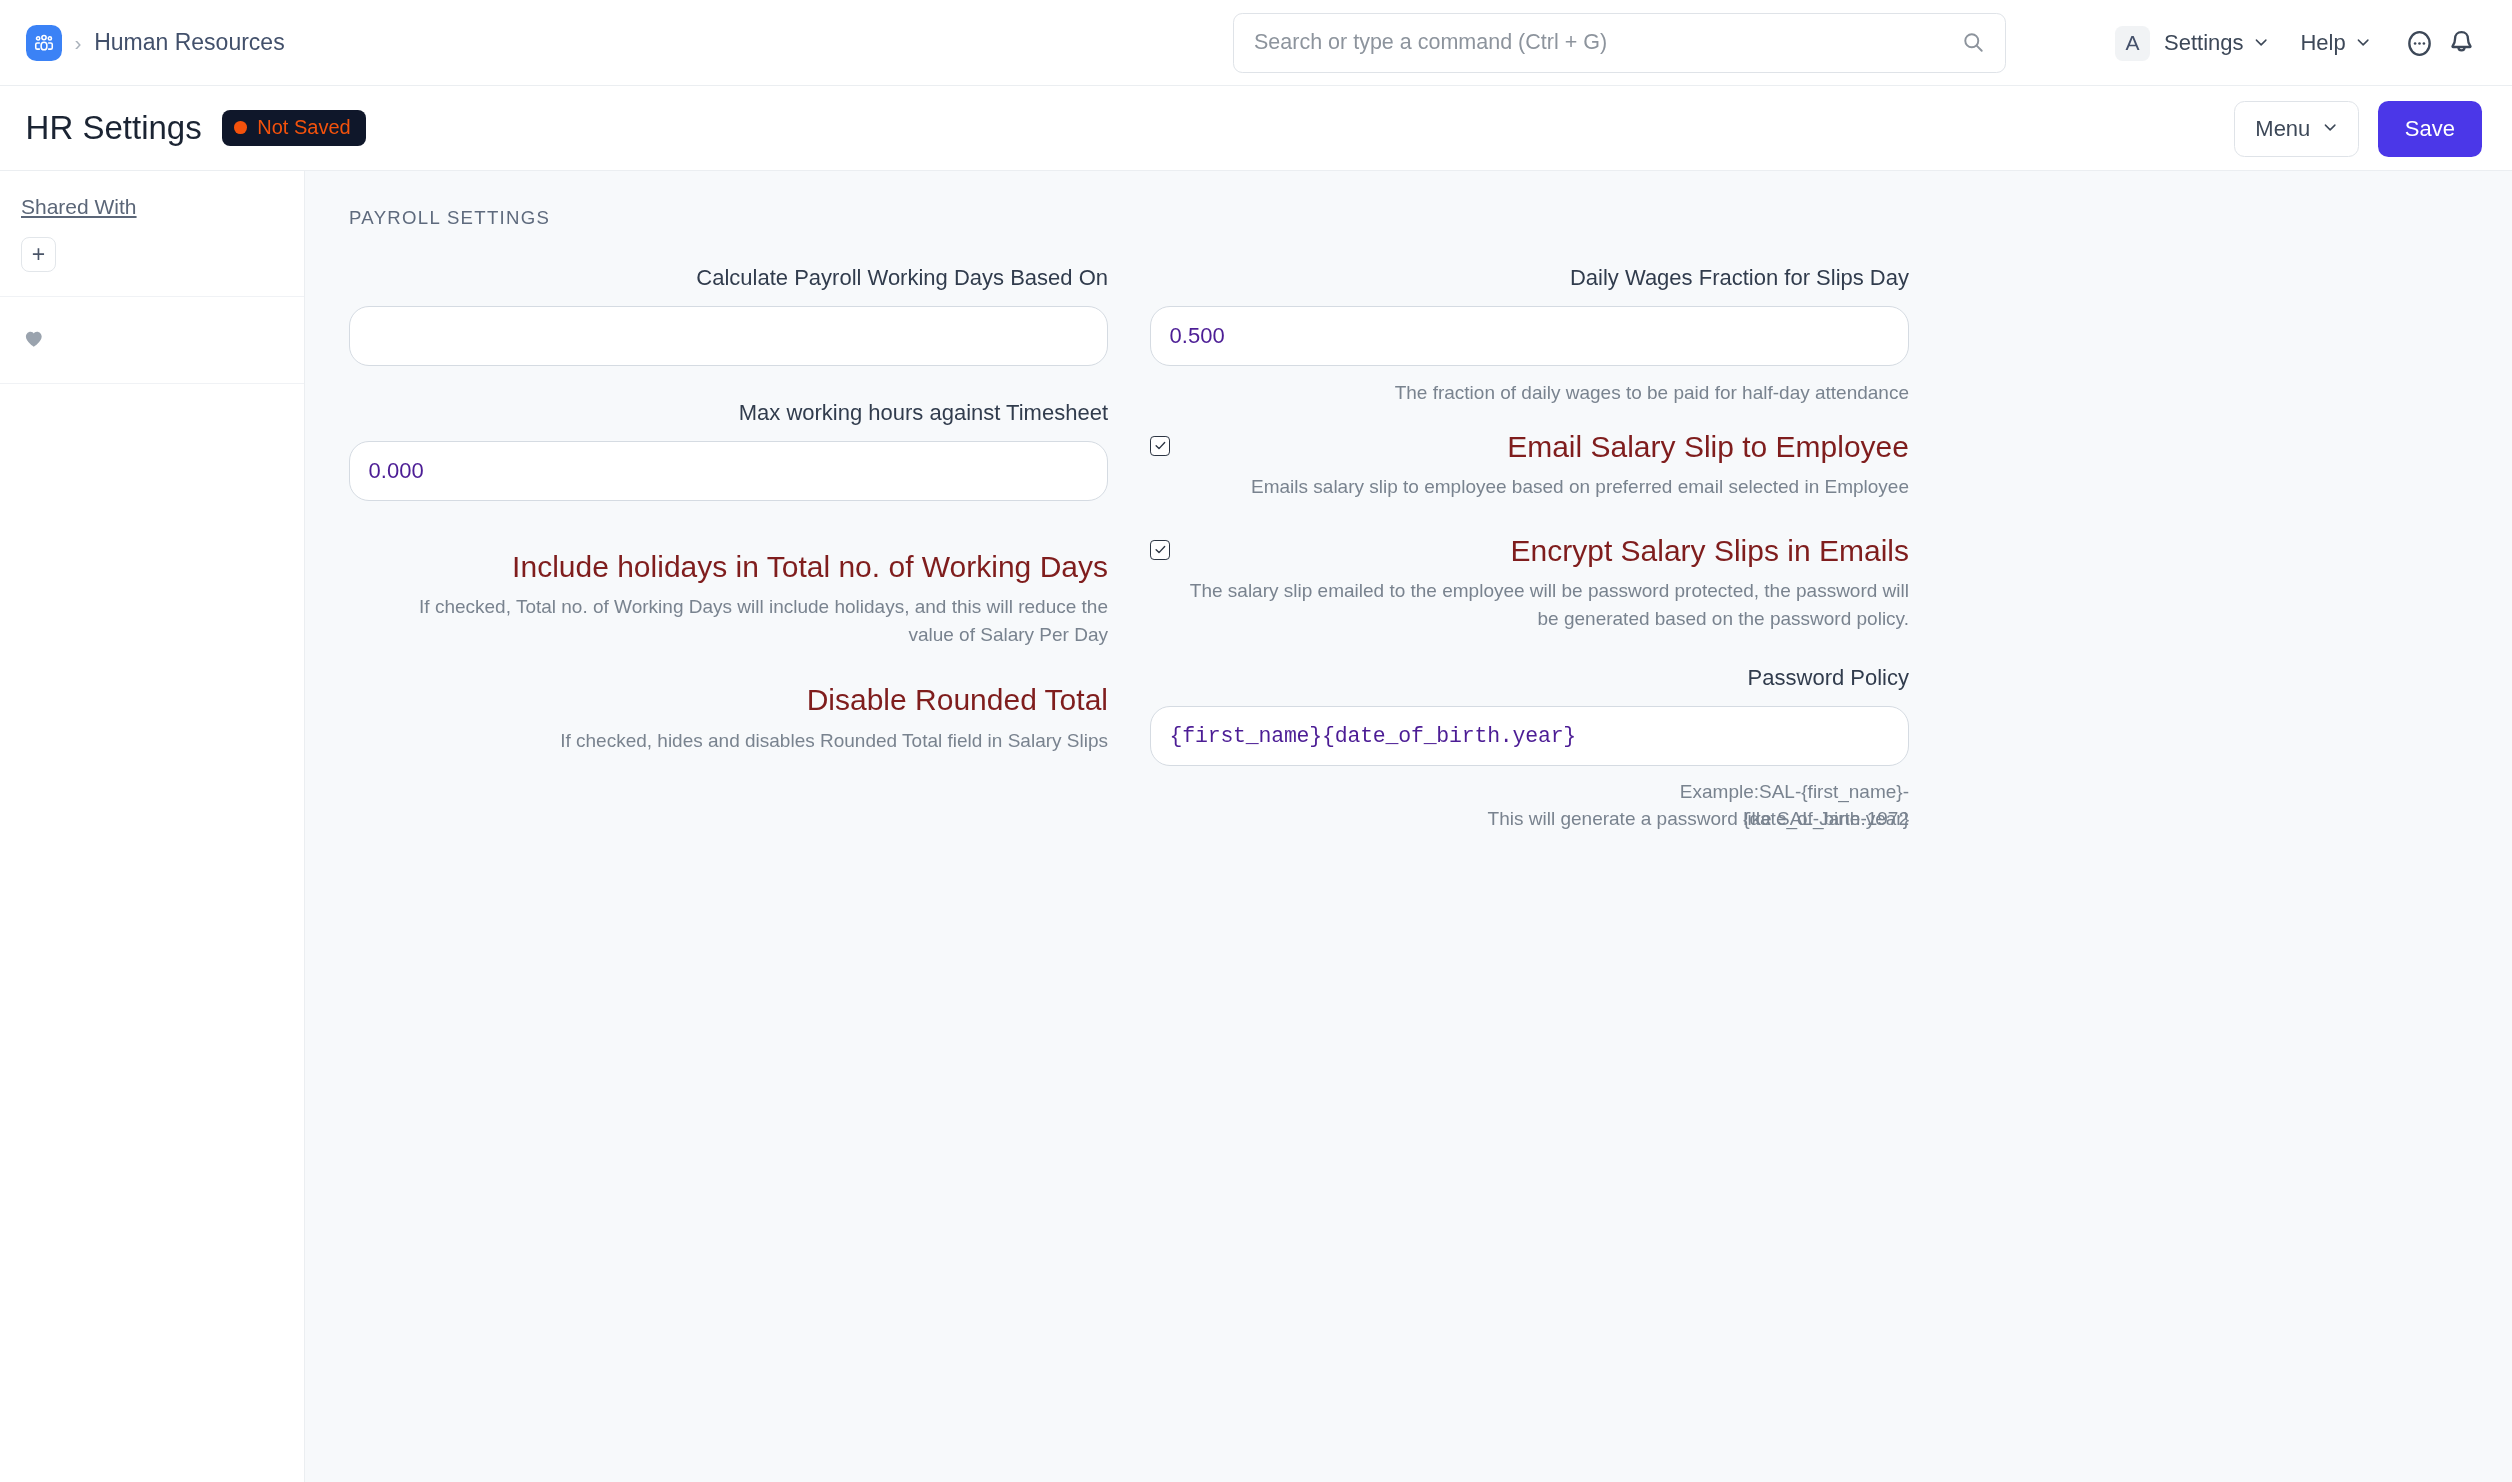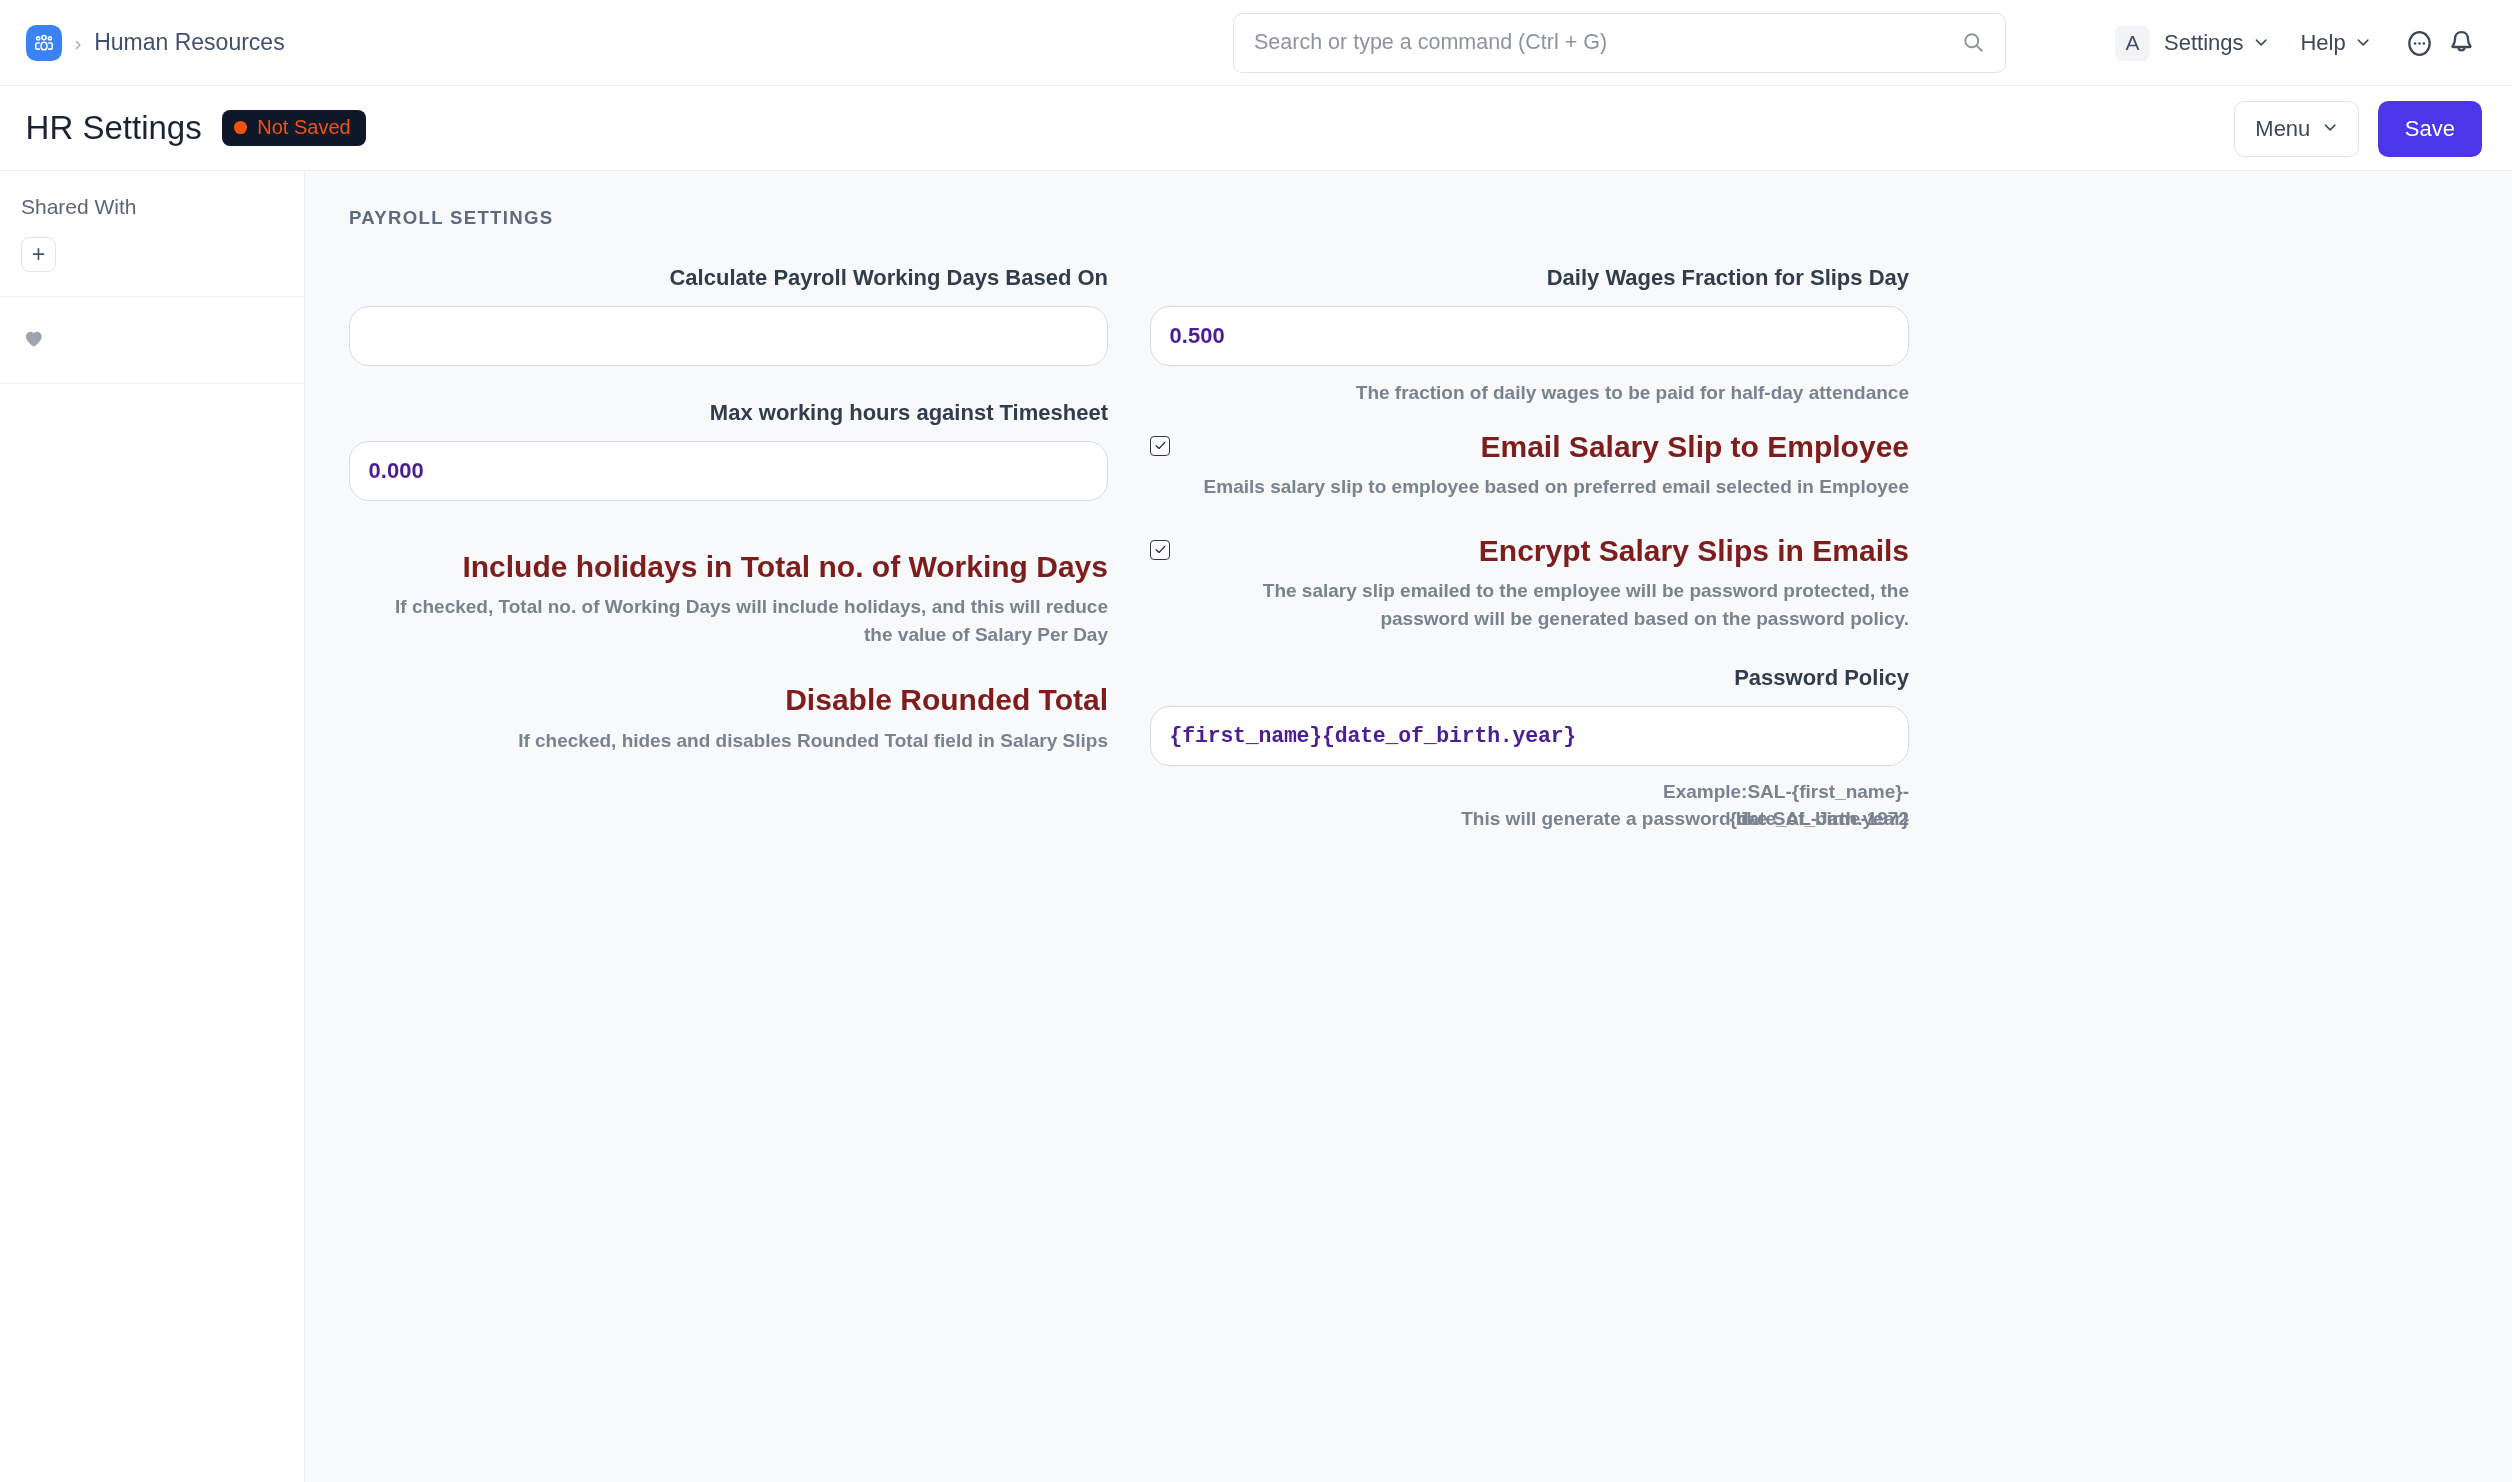--- a/index.html
+++ b/index.html
@@ -175,20 +175,21 @@
     border-right: 1.7px solid #ebeef1;
   }
   .sb-block {
     padding: 24.4px 21px 24.4px 21px;
     border-bottom: 1.7px solid #f0f2f5;
   }
   .sb-label {
     font-size: 21px;
     color: #5b6678;
     margin-bottom: 17.4px;
+    text-decoration: underline;
   }
   .sb-add-btn {
     width: 35px; height: 35px;
     border: 1.7px solid #e2e6ea;
     border-radius: 8.1px;
     background: #fff;
     display: flex; align-items: center; justify-content: center;
     font-size: 23px;
     color: #4a5568;
     line-height: 1;
@@ -210,21 +211,20 @@
     font-size: 21px;
     color: #a4adb9;
   }
 
   
   .main {
     flex: 1;
     background: #f7f9fb;
     padding: 36px 0 12px 0;
     position: relative;
-    font-weight: bold;
   }
   .section-title {
     font-size: 18.6px;
     letter-spacing: 1.3px;
     color: #5e6a7d;
     margin: 0 0 36px 44px;
   }
   .grid {
     display: flex;
     padding: 0 44px 0 44px;

